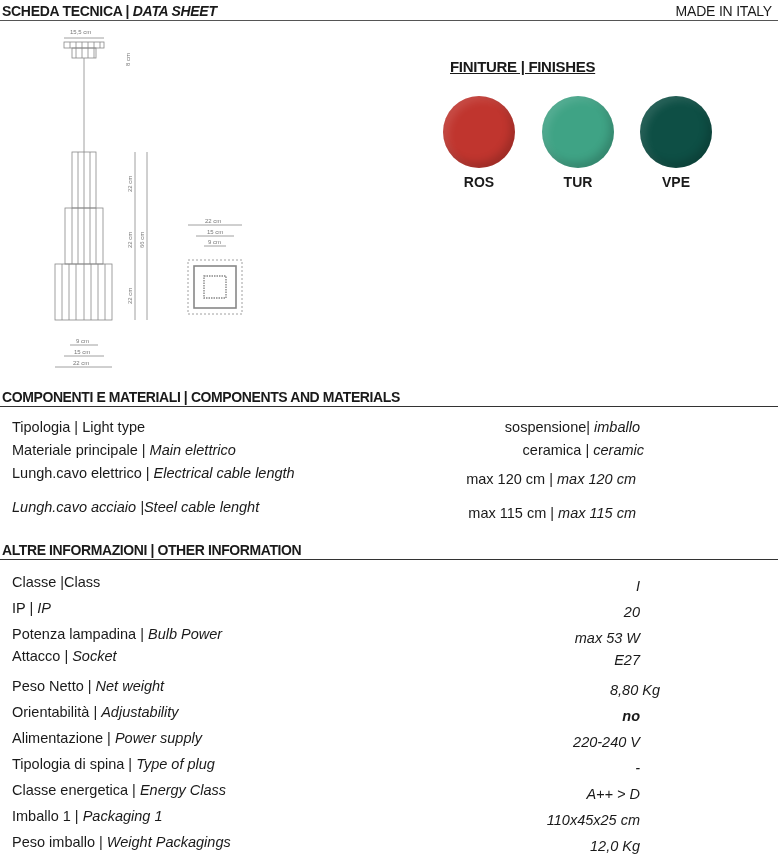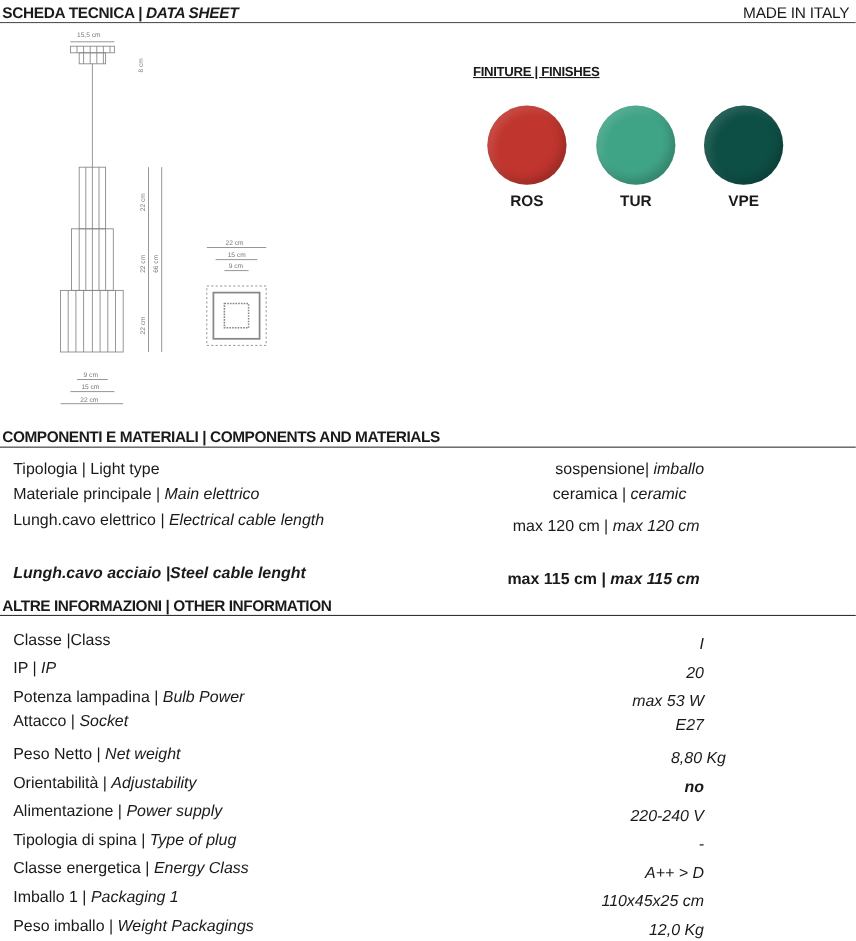--- a/index.html
+++ b/index.html
@@ -12,21 +12,21 @@
       border-bottom: 1px solid #555;
     }
     .hdr .title { position: absolute; left: 2px; top: 3px; font-size: 14px; font-weight: bold; letter-spacing: -0.3px; }
     .hdr .title i { font-style: italic; }
     .hdr .made { position: absolute; right: 6px; top: 3px; font-size: 14px; letter-spacing: -0.2px; }
 
     .drawing { position: absolute; left: 0; top: 22px; width: 400px; height: 350px; }
     .drawing svg { position: absolute; left: 0; top: 0; }
 
     .finishes { position: absolute; left: 430px; top: 58px; width: 320px; height: 140px; }
-    .finishes .ftitle { font-size: 12px; font-weight: bold; text-decoration: underline; letter-spacing: -0.3px; }
+    .finishes .ftitle { font-size: 15px; font-weight: bold; text-decoration: underline; letter-spacing: -0.3px; margin-left: 20px; }
     .swatch { position: absolute; top: 38px; width: 74px; text-align: center; }
     .swatch .dot { width: 72px; height: 72px; border-radius: 50%; margin: 0 auto; box-shadow: inset -4px -5px 8px rgba(0,0,0,0.18), inset 5px 4px 8px rgba(255,255,255,0.12); }
     .swatch .lbl { font-size: 14px; font-weight: bold; margin-top: 6px; }
 
     .section-title {
       position: absolute; left: 0; width: 778px; font-size: 14px; font-weight: bold;
       letter-spacing: -0.4px; border-bottom: 1px solid #333; padding-left: 2px; height: 18px; line-height: 18px;
     }
     .row { position: absolute; left: 0; width: 648px; height: 22px; font-size: 14.5px; }
     .row .k { position: absolute; left: 12px; top: 0; white-space: nowrap; }
@@ -129,27 +129,27 @@
 </div>
 
 <div class="section-title" style="top:388px;">COMPONENTI E MATERIALI | COMPONENTS AND MATERIALS</div>
 
 <div class="row" style="top:419px;">
   <span class="k"><span>Tipologia | Light type</span></span>
   <span class="v mixed"><span>sospensione|</span> <i>imballo</i></span>
 </div>
 <div class="row" style="top:442px;">
   <span class="k"><span>Materiale principale |</span> <i>Main elettrico</i></span>
-  <span class="v mixed" style="right:24px;text-align:center;"><span>ceramica |</span> <i>ceramic</i></span>
+  <span class="v mixed" style="right:4px;text-align:center;"><span>ceramica |</span> <i>ceramic</i></span>
 </div>
 <div class="row" style="top:465px;">
   <span class="k"><span>Lungh.cavo elettrico |</span> <i>Electrical cable length</i></span>
   <span class="v mixed" style="right:12px;top:6px;"><span>max 120 cm |</span> <i>max 120 cm</i></span>
 </div>
-<div class="row" style="top:513px;font-weight:bold;">
+<div class="row" style="top:499px;">
   <span class="k"><i>Lungh.cavo acciaio |Steel cable lenght</i></span>
   <span class="v mixed" style="right:12px;top:6px;"><span>max 115 cm |</span> <i>max 115 cm</i></span>
 </div>
 
 <div class="section-title" style="top:541px;">ALTRE INFORMAZIONI | OTHER INFORMATION</div>
 
 <div class="row" style="top:574px;">
   <span class="k"><span>Classe |Class</span></span>
   <span class="v" style="top:4px;">I</span>
 </div>

